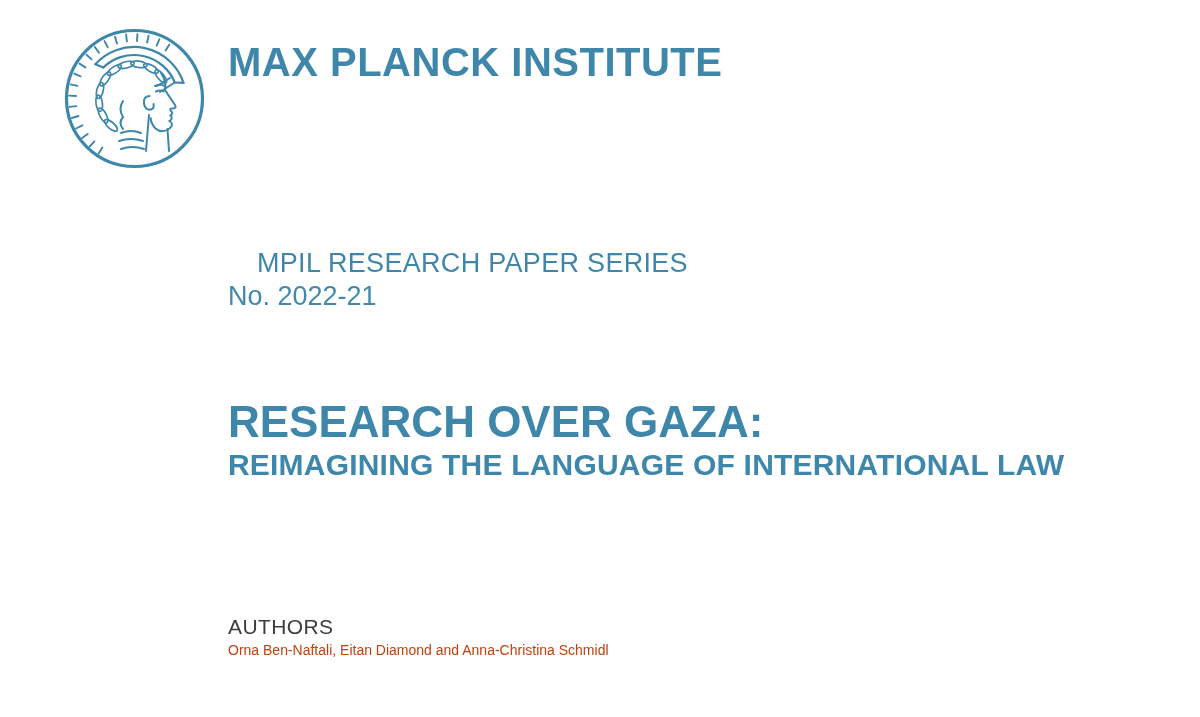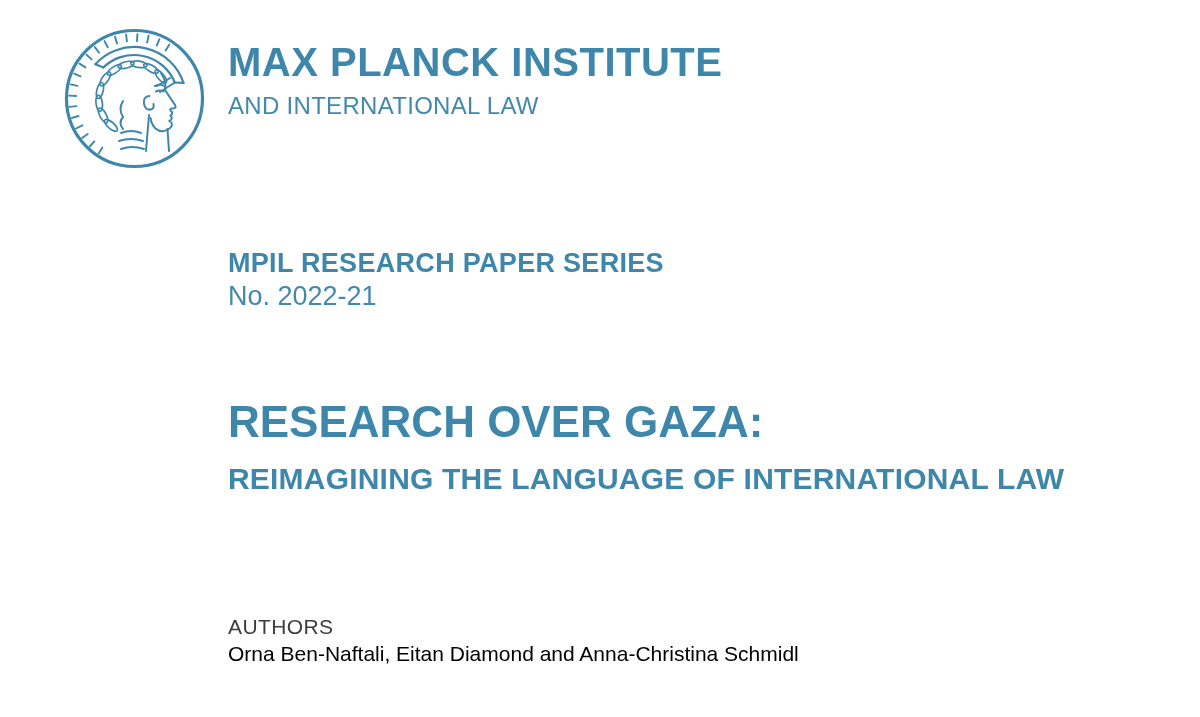--- a/index.html
+++ b/index.html
@@ -22,55 +22,56 @@
     top: 91px;
     font-size: 24px;
     line-height: 30px;
     color: #4389AC;
     letter-spacing: 0.3px;
   }
 
   .series-title {
     top: 248px;
     font-size: 27px;
-    font-weight: bold;
+    font-weight: normal;
     color: #3E87AB;
     letter-spacing: 0.3px;
+    margin-left: 29px;
   }
   .series-number {
     top: 281px;
     font-size: 27px;
     color: #4389AC;
   }
 
   .paper-title {
     top: 397px;
     font-size: 44px;
     font-weight: bold;
     color: #3E87AB;
     letter-spacing: 0px;
   }
   .paper-subtitle {
-    top: 462px;
+    top: 448px;
     font-size: 30px;
     font-weight: bold;
     color: #3E87AB;
     letter-spacing: 0.2px;
   }
 
   .authors-label {
     top: 615px;
     font-size: 21px;
     color: #3D3D3C;
     letter-spacing: 0.4px;
   }
   .authors-names {
     top: 642px;
-    font-size: 21px;
-    color: #000000;
+    font-size: 14px;
+    color: #c2410c;
     letter-spacing: 0px;
   }
 </style>
 </head>
 <body>
 
 <div class="logo-wrap">
   <svg viewBox="0 0 143 151" xmlns="http://www.w3.org/2000/svg">
     <g stroke="#3E87AB" fill="none" stroke-linecap="round">
 
@@ -131,21 +132,20 @@
         <path d="M 58 110 Q 68 106 78 110"></path>
         <path d="M 56 118 Q 68 114 80 118"></path>
         <path d="M 58 126 Q 69 122 81 126"></path>
       </g>
     </g>
   </svg>
 </div>
 
 <div class="abs institute-name">MAX PLANCK INSTITUTE</div>
 <div class="abs institute-sub">
-  <div>AND INTERNATIONAL LAW</div>
 </div>
 
 <div class="abs series-title">MPIL RESEARCH PAPER SERIES</div>
 <div class="abs series-number">No. 2022-21</div>
 
 <div class="abs paper-title">RESEARCH OVER GAZA:</div>
 <div class="abs paper-subtitle">REIMAGINING THE LANGUAGE OF INTERNATIONAL LAW</div>
 
 <div class="abs authors-label">AUTHORS</div>
 <div class="abs authors-names">Orna Ben-Naftali, Eitan Diamond and Anna-Christina Schmidl</div>

